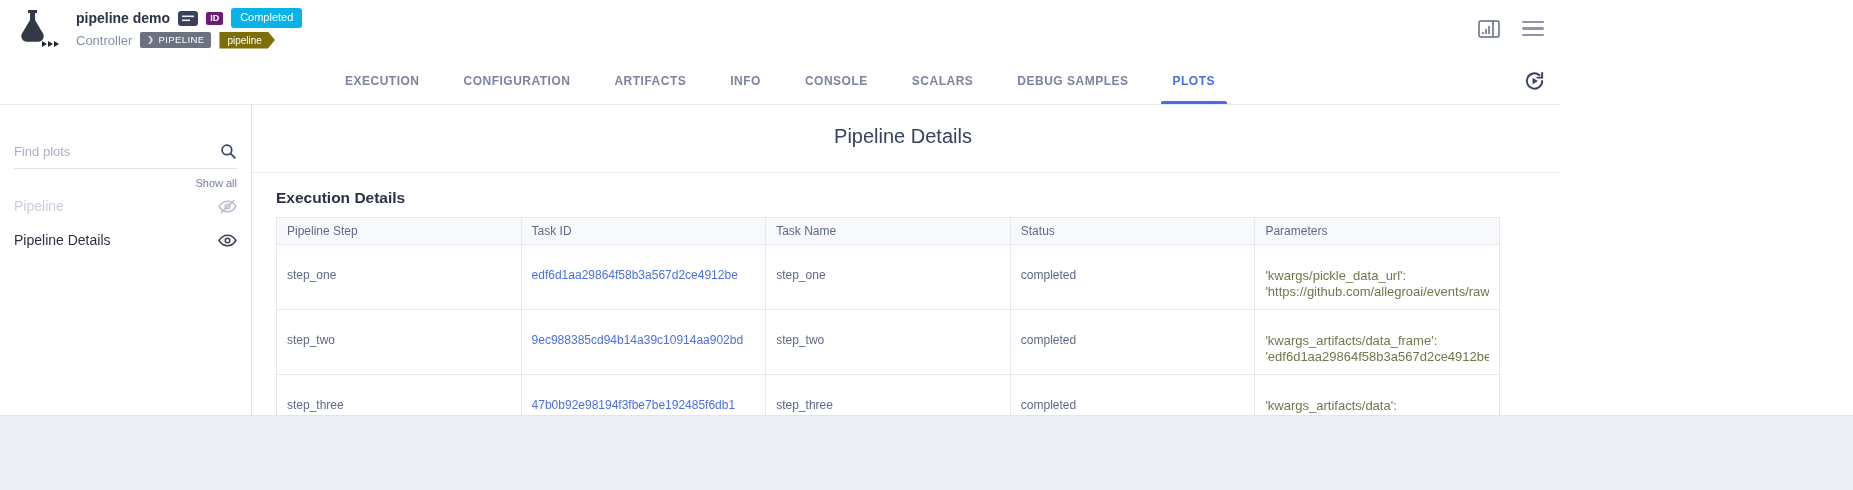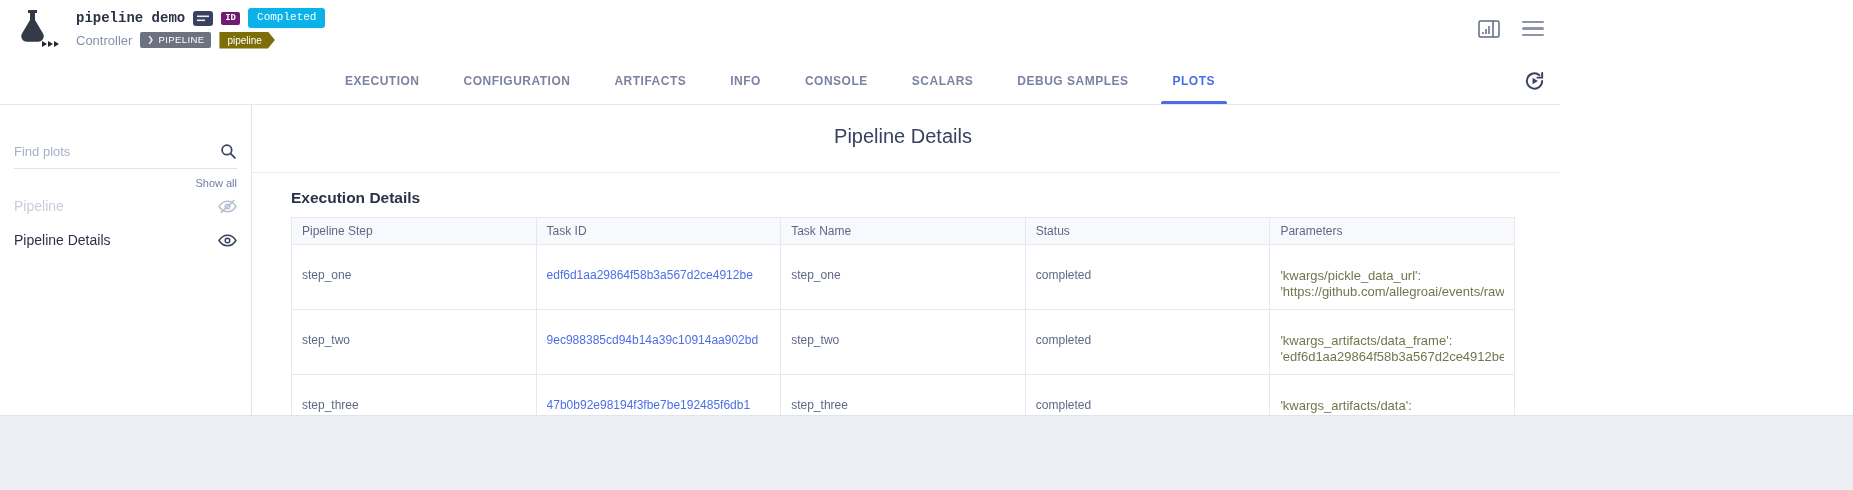--- a/index.html
+++ b/index.html
@@ -14,21 +14,21 @@
 
   
   .topbar {
     height: 57px; background: #fff;
     display: flex; align-items: center; justify-content: space-between;
     padding: 0 16px;
   }
   .topbar-left { display: flex; align-items: center; gap: 12px; }
   .logo { width: 48px; height: 42px; flex: 0 0 auto; }
   .titles { display: flex; flex-direction: column; gap: 4px; }
-  .title-row { display: flex; align-items: center; gap: 8px; font-family: Liberation Mono, monospace; }
+  .title-row { display: flex; align-items: center; gap: 8px; }
   .exp-title { font-size: 14px; font-weight: 700; color: #2c3246; }
   .id-badge {
     background: #701a75; color: #fff; font-size: 9px; font-weight: 700;
     padding: 2px 4px; border-radius: 2px; line-height: 1;
   }
   .status-badge {
     background: #0ab2ea; color: #fff; font-size: 11px;
     padding: 3px 9px; border-radius: 3px; line-height: 1.2;
   }
   .subtitle-row { display: flex; align-items: center; gap: 8px; }
@@ -87,21 +87,21 @@
     display: flex; align-items: center; justify-content: space-between;
     height: 34px; cursor: pointer;
   }
   .plot-item:first-of-type { margin-top: 10px; }
   .plot-item .label { font-size: 14px; color: #2c3246; }
   .plot-item.dimmed .label { color: #c9cddd; }
 
   .main { flex: 1; position: relative; }
   .main-title { text-align: center; font-size: 20px; color: #39415f; margin-top: 20px; width: 1224px; margin-left: 39px; }
   .title-divider { border-top: 1px solid #e9ebf2; margin-top: 24px; }
-  .section { width: 1224px; margin-left: 39px; margin-top: 16px; }
+  .section { width: 1224px; margin-left: 24px; margin-top: 16px; }
   .section-title { font-size: 15.5px; font-weight: 700; color: #2c3246; margin-bottom: 10px; }
 
   table.exec-table { width: 100%; border-collapse: collapse; table-layout: fixed; }
   .exec-table th, .exec-table td { border: 1px solid #e6e8f0; }
   .exec-table th {
     background: #f8f9fc; font-weight: 400; text-align: left;
     font-size: 12px; color: #5f6986; padding: 6px 10px; height: 26px;
   }
   .exec-table td {
     font-size: 12px; color: #5f6986; padding: 23px 10px 10px;

